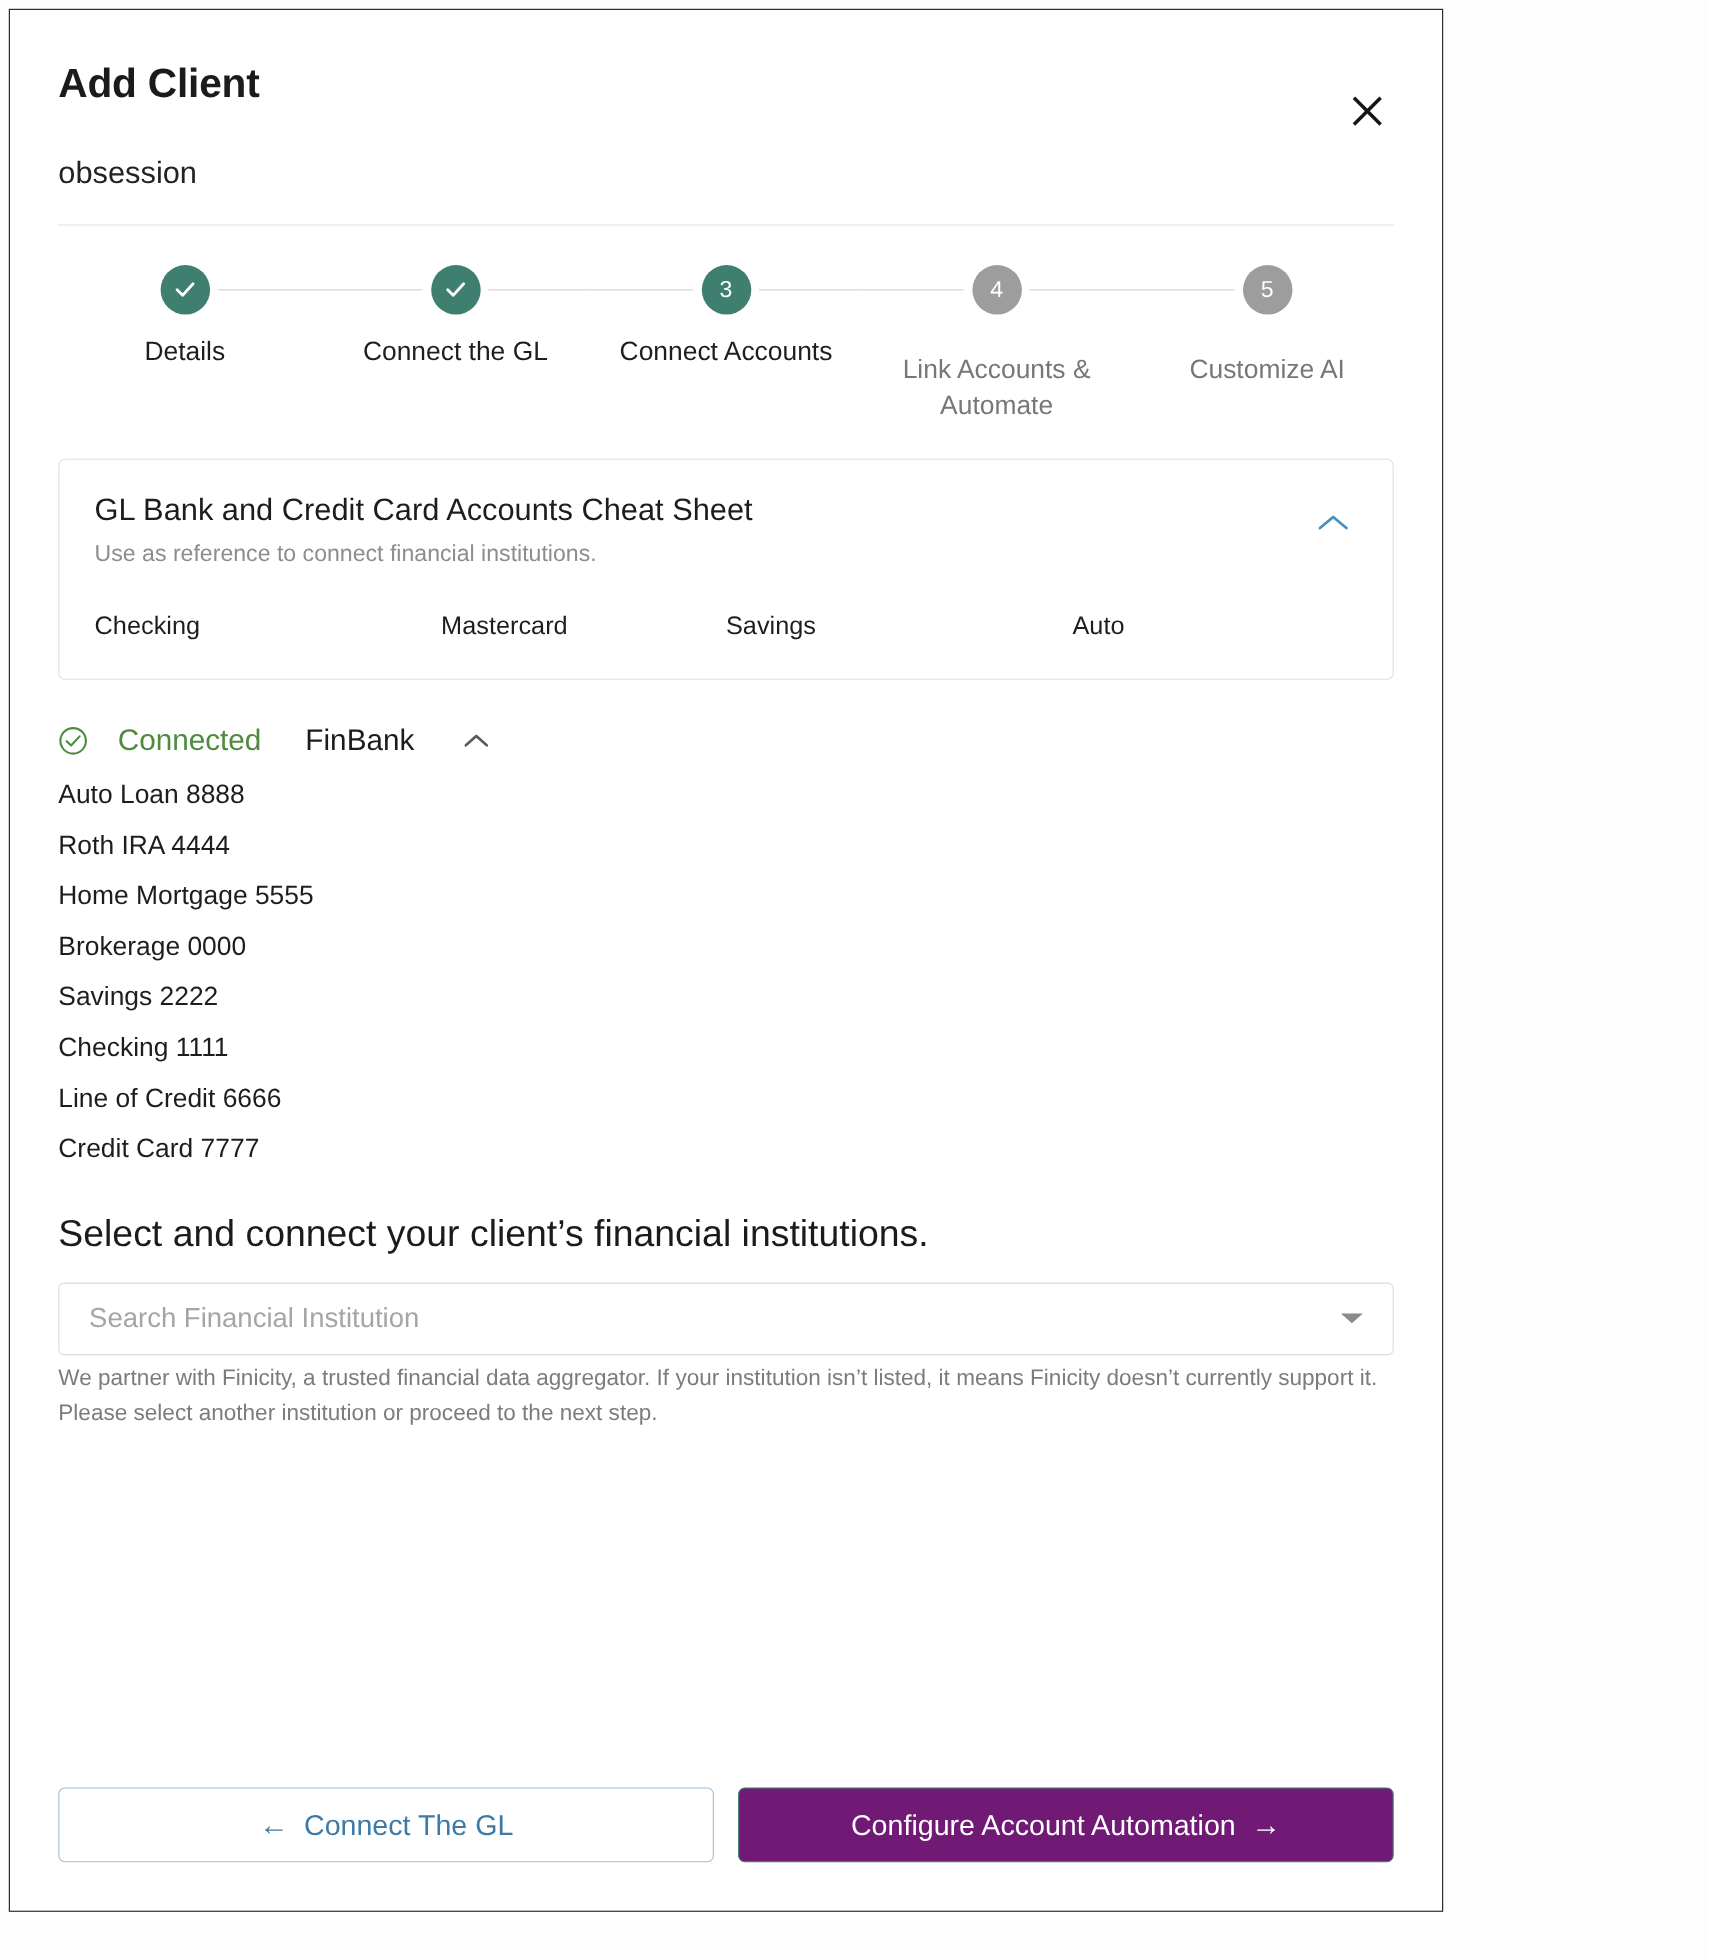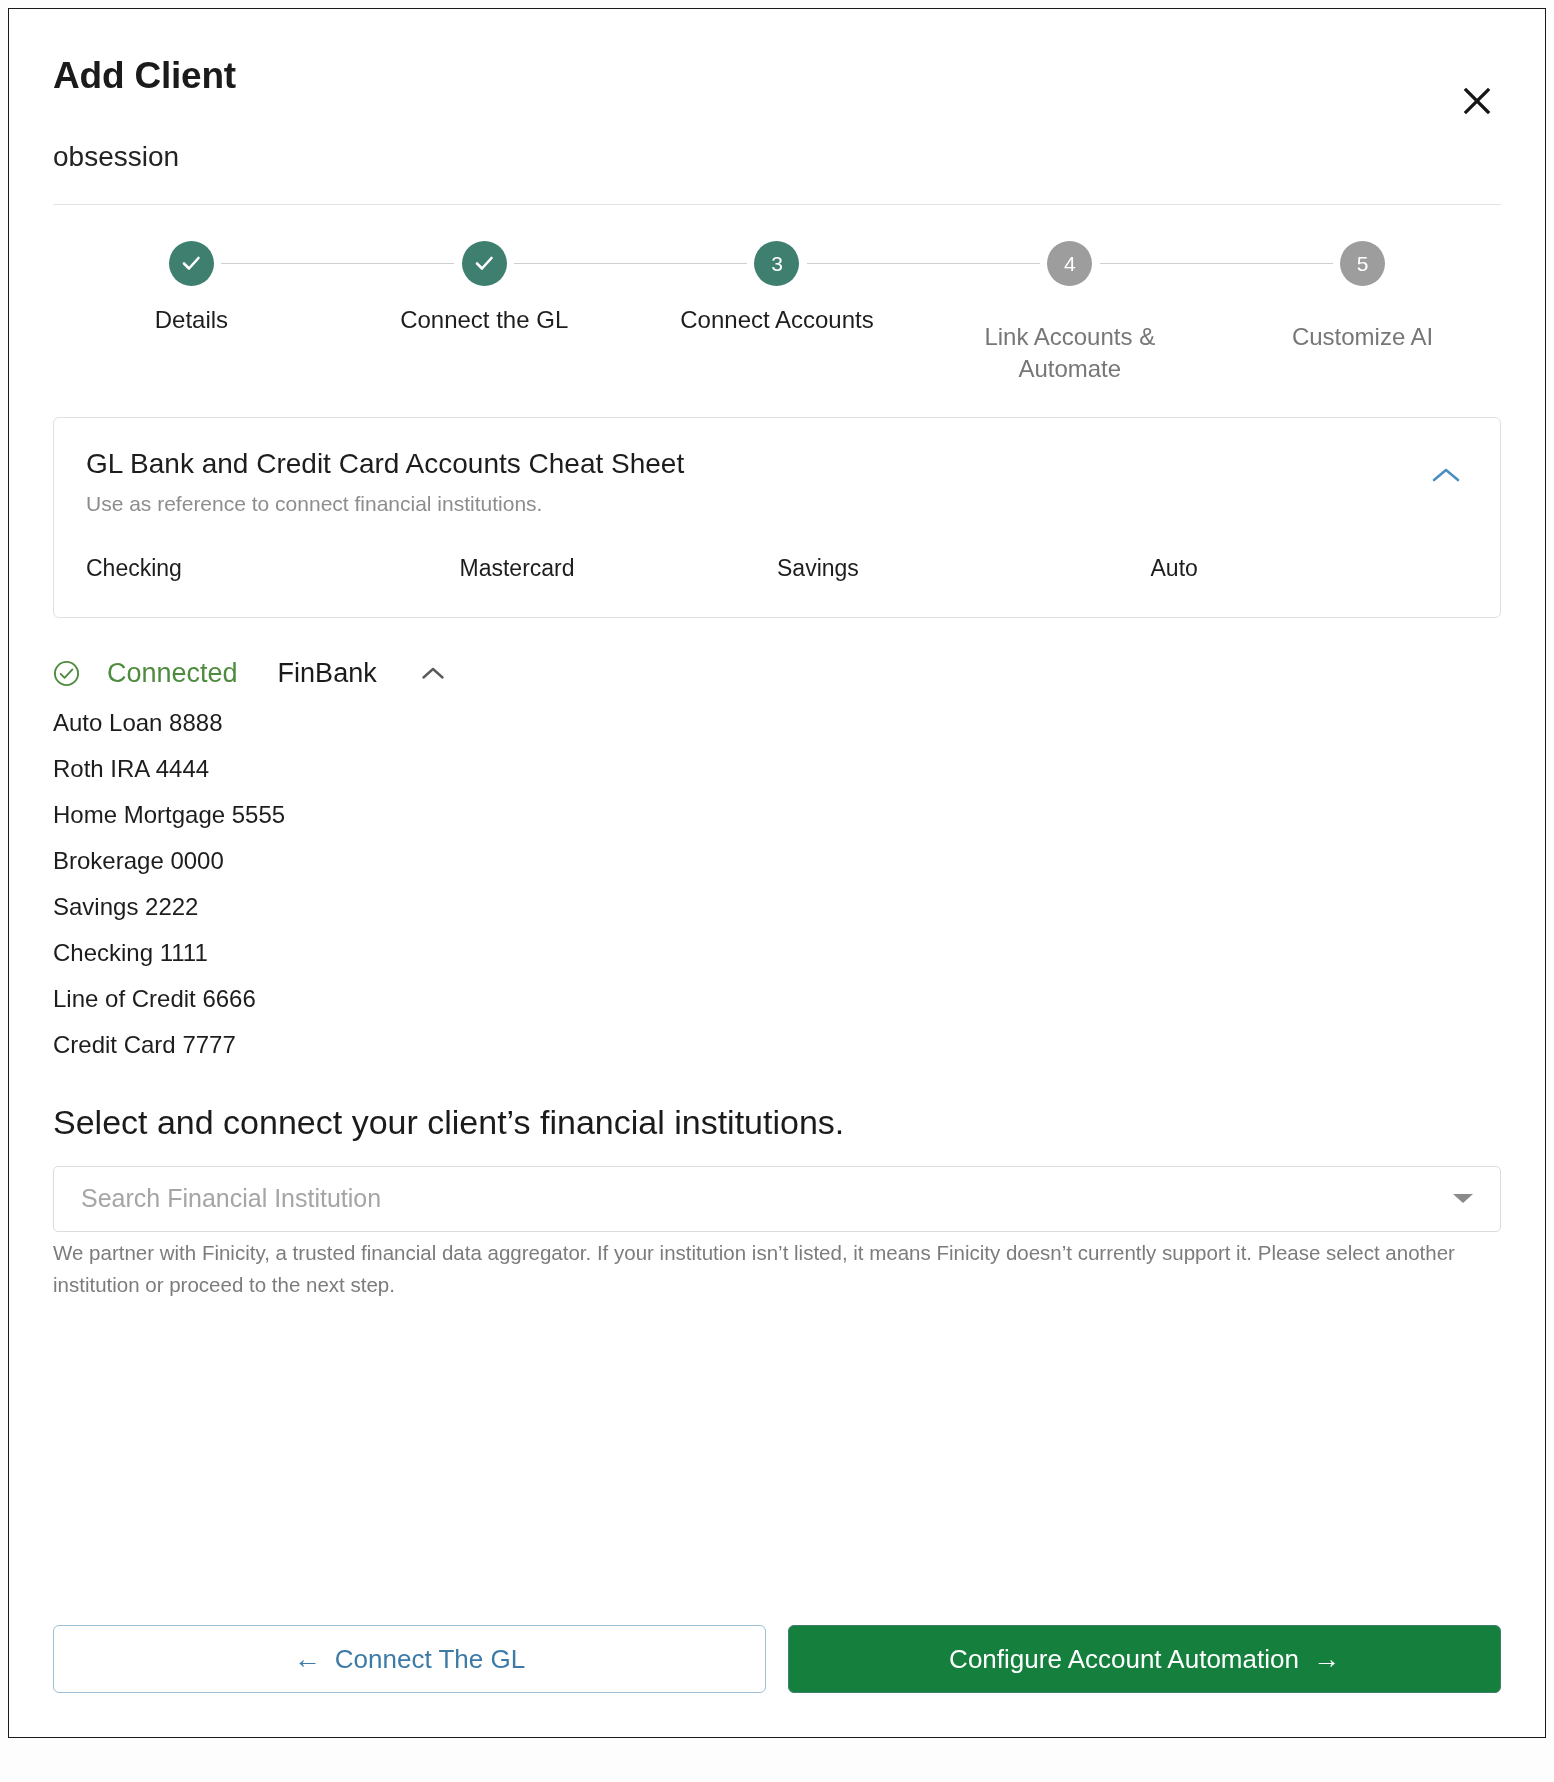--- a/index.html
+++ b/index.html
@@ -10,21 +10,21 @@
     -webkit-font-smoothing: antialiased;
   }
   .frame {
     position: relative;
     width: 1554px; height: 1782px;
     background: #fdfdfd;
     padding: 8px 8px 30px 8px;
   }
   .modal {
     position: relative;
-    width: 1538px;
+    width: 1304px;
     height: 1730px;
     background: #ffffff;
     border: 1px solid #1a1a1a;
     display: flex;
     flex-direction: column;
     overflow: hidden;
   }
 
   
   .modal-header {
@@ -252,21 +252,21 @@
     gap: 14px;
     cursor: pointer;
     line-height: 1;
   }
   .btn-secondary {
     background: #ffffff;
     border: 1px solid #9dc0d6;
     color: #3d7ba6;
   }
   .btn-primary {
-    background: #15803d;
+    background: #701a75;
     border: 1px solid #3f7f70;
     color: #ffffff;
   }
   .btn .arrow { font-size: 27px; line-height: 1; }
 </style>
 </head>
 <body>
 
 <div class="frame">
   <div class="modal">

